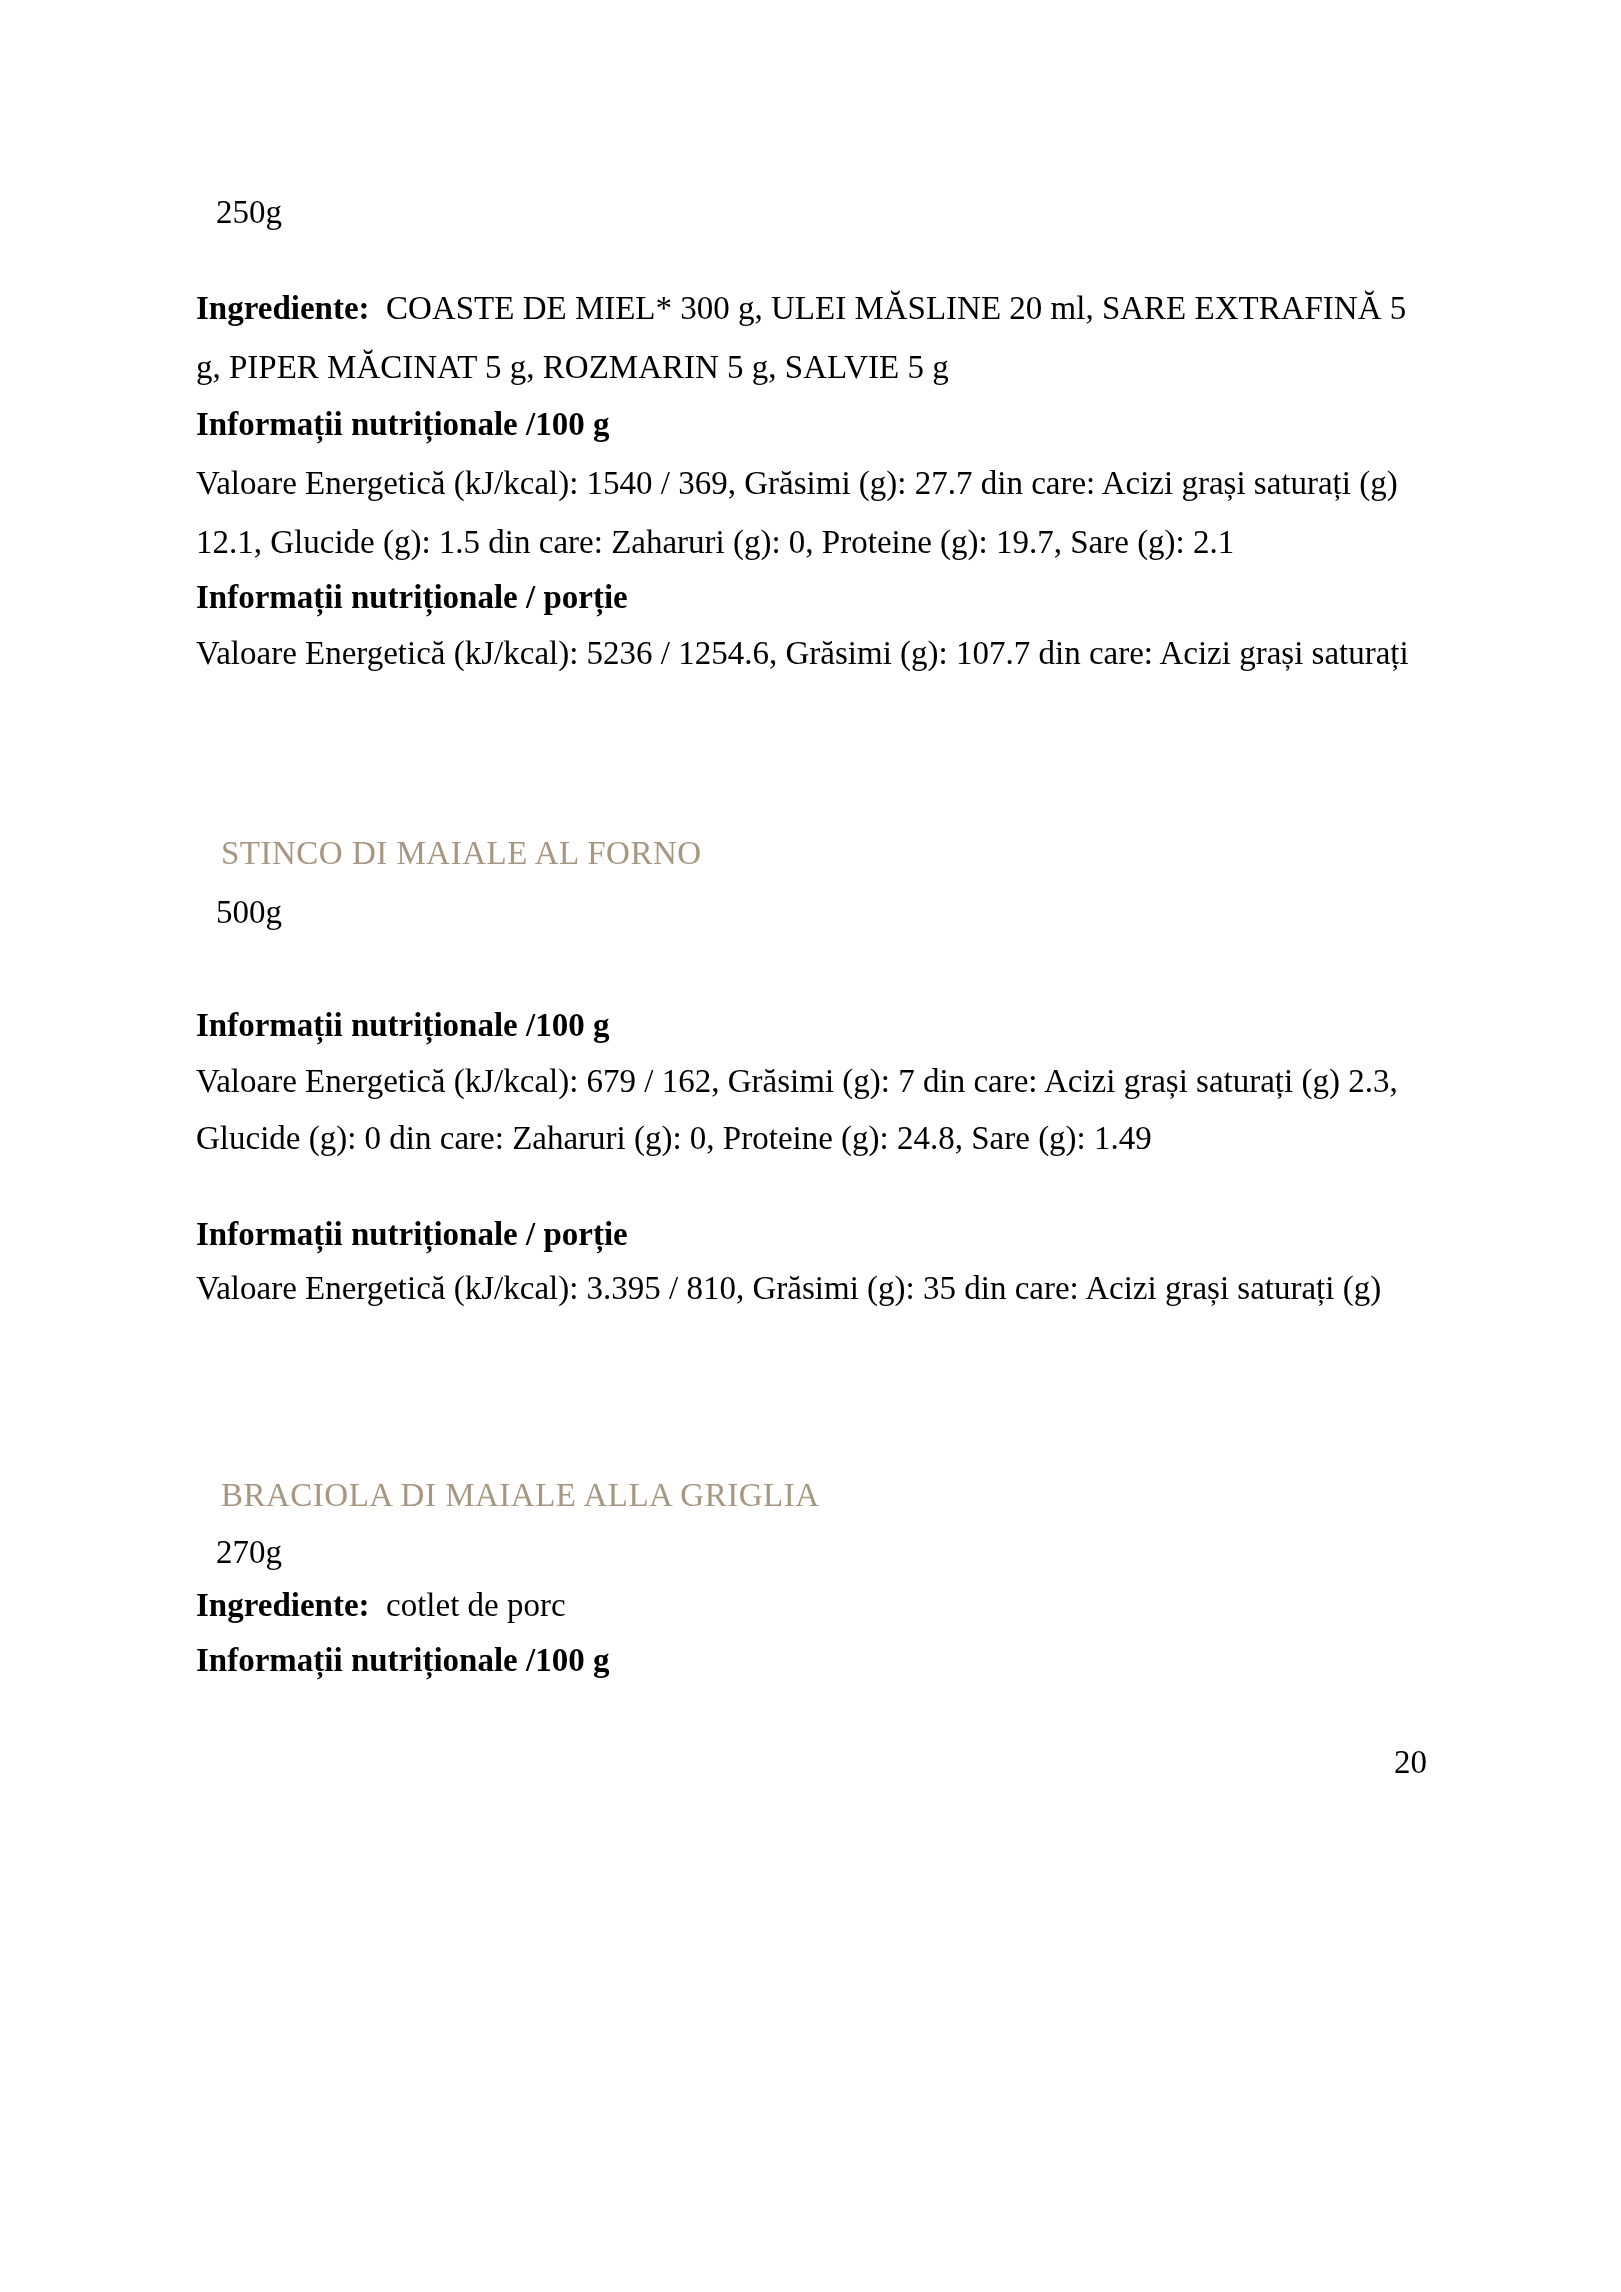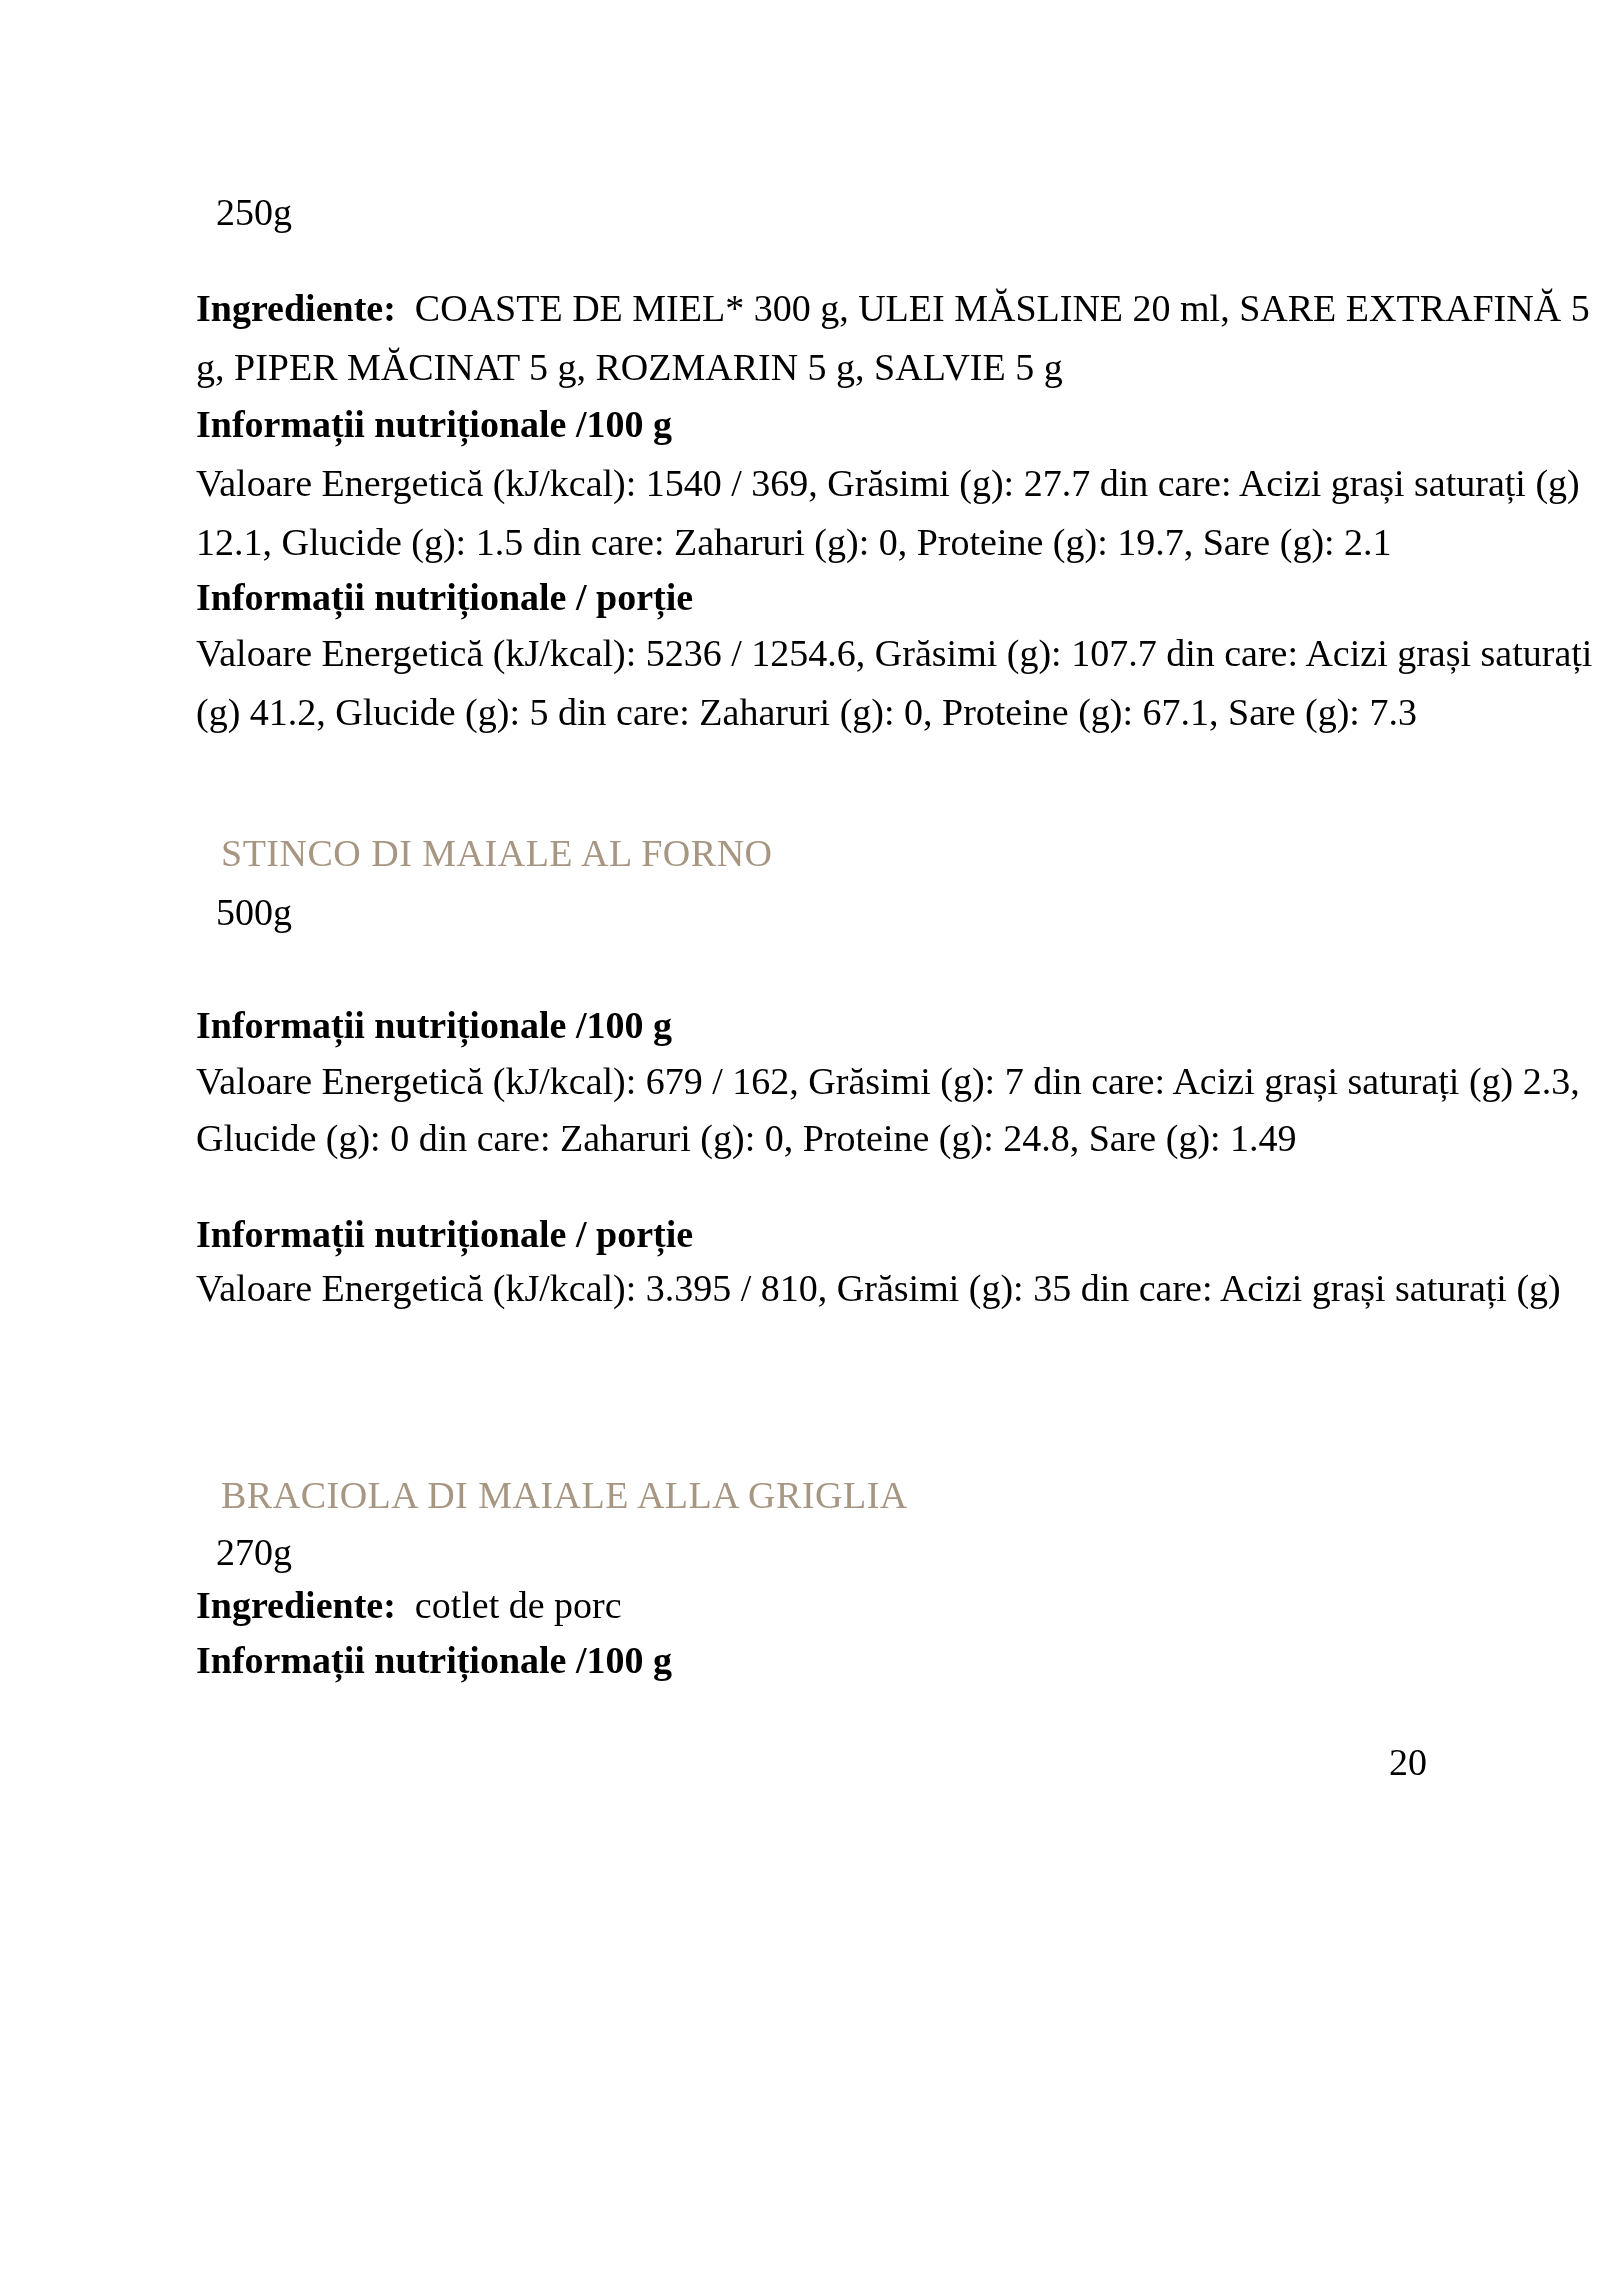--- a/index.html
+++ b/index.html
@@ -6,21 +6,21 @@
     margin: 0;
     padding: 0;
     background: #ffffff;
   }
   .page {
     position: relative;
     width: 1621px;
     height: 2293px;
     background: #ffffff;
     font-family: "Liberation Serif", "DejaVu Serif", serif;
-    font-size: 38px;
+    font-size: 33px;
     color: #000000;
     overflow: hidden;
   }
   .line {
     position: absolute;
     left: 196px;
     height: 59px;
     line-height: 59px;
     white-space: pre;
   }
@@ -53,21 +53,20 @@
 
   <div class="line" style="top:279px"><b>Ingrediente:</b><span>  COASTE DE MIEL* 300 g, ULEI MĂSLINE 20 ml, SARE EXTRAFINĂ 5</span></div>
   <div class="line" style="top:338px">g, PIPER MĂCINAT 5 g, ROZMARIN 5 g, SALVIE 5 g</div>
 
   <div class="line bold" style="top:395px">Informații nutriționale /100 g</div>
   <div class="line" style="top:454px">Valoare Energetică (kJ/kcal): 1540 / 369, Grăsimi (g): 27.7 din care: Acizi grași saturați (g)</div>
   <div class="line" style="top:513px">12.1, Glucide (g): 1.5 din care: Zaharuri (g): 0, Proteine (g): 19.7, Sare (g): 2.1</div>
 
   <div class="line bold" style="top:568px">Informații nutriționale / porție</div>
   <div class="line" style="top:624px">Valoare Energetică (kJ/kcal): 5236 / 1254.6, Grăsimi (g): 107.7 din care: Acizi grași saturați</div>
-  <div class="line" style="top:683px">(g) 41.2, Glucide (g): 5 din care: Zaharuri (g): 0, Proteine (g): 67.1, Sare (g): 7.3</div>
 
   <div class="line section-title" style="top:824px">STINCO DI MAIALE AL FORNO</div>
   <div class="line indent" style="top:883px">500g</div>
 
   <div class="line bold" style="top:996px">Informații nutriționale /100 g</div>
   <div class="line" style="top:1052px">Valoare Energetică (kJ/kcal): 679 / 162, Grăsimi (g): 7 din care: Acizi grași saturați (g) 2.3,</div>
   <div class="line" style="top:1109px">Glucide (g): 0 din care: Zaharuri (g): 0, Proteine (g): 24.8, Sare (g): 1.49</div>
 
   <div class="line bold" style="top:1205px">Informații nutriționale / porție</div>
   <div class="line" style="top:1259px">Valoare Energetică (kJ/kcal): 3.395 / 810, Grăsimi (g): 35 din care: Acizi grași saturați (g)</div>

